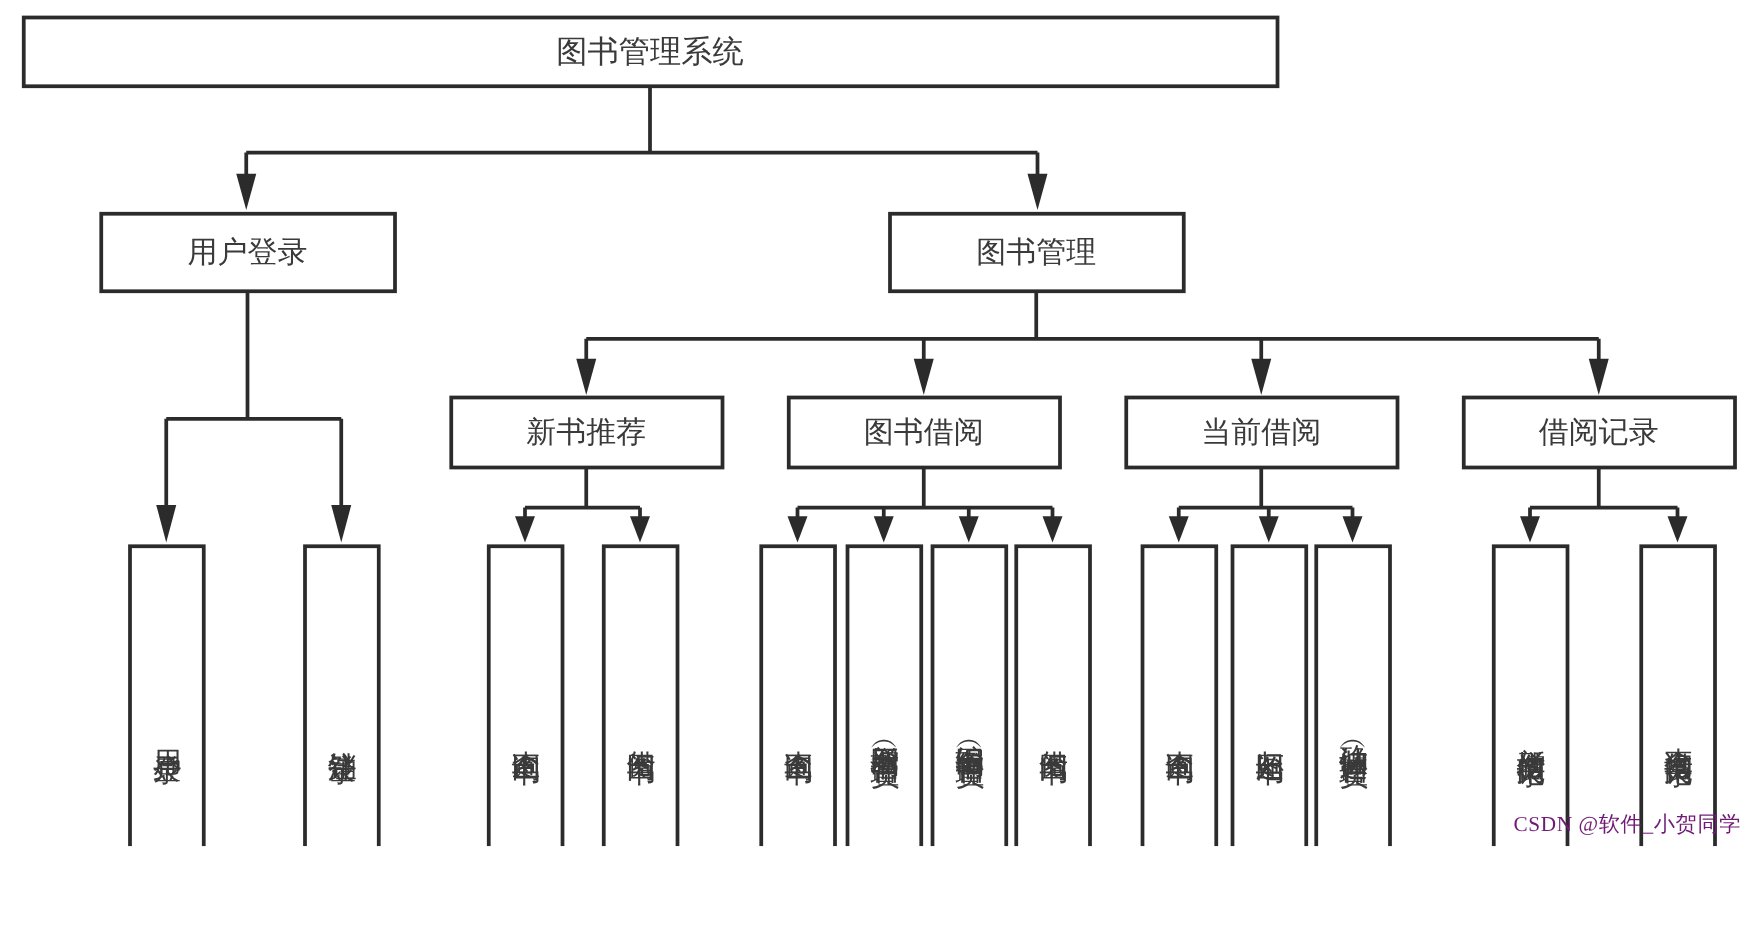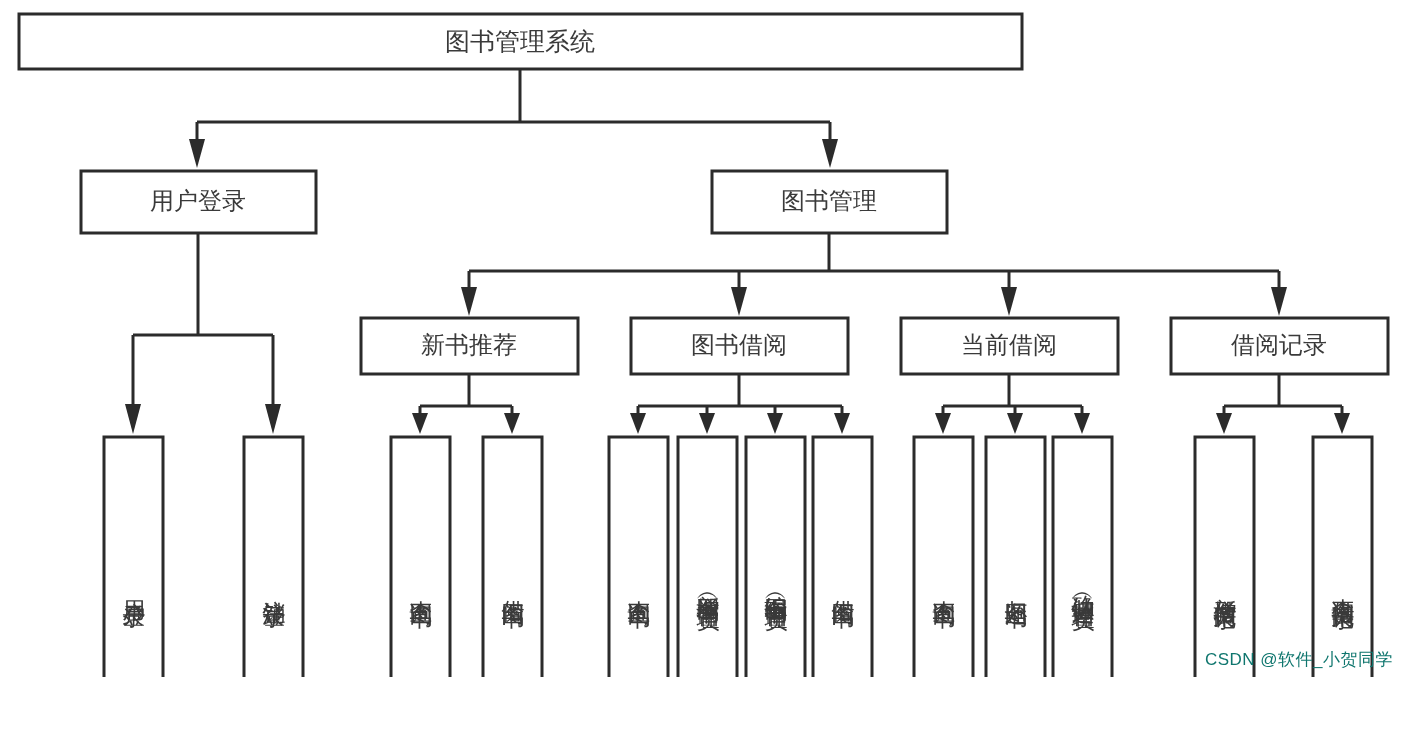--- a/index.html
+++ b/index.html
@@ -74,23 +74,23 @@
     font-size: 23px;
     line-height: 1.12;
     letter-spacing: 2px;
     color: #3a3a3a;
     white-space: nowrap;
   }
   .watermark {
     position: absolute;
     right: 12px;
     bottom: 6px;
-    font-family: Liberation Sans, sans-serif;
+    font-family: Liberation Serif, serif;
     font-size: 17px;
-    color: #0f766e;
+    color: #701a75;
     letter-spacing: 0.5px;
     user-select: none;
     pointer-events: none;
   }
 </style>
 </head>
 <body>
 
 <div id="diagram-root">
 

